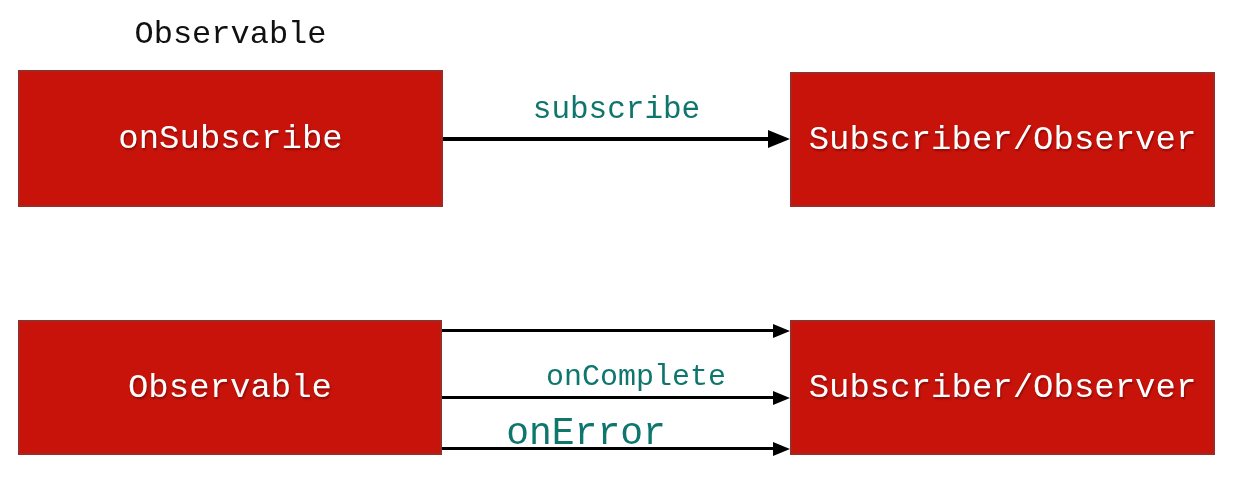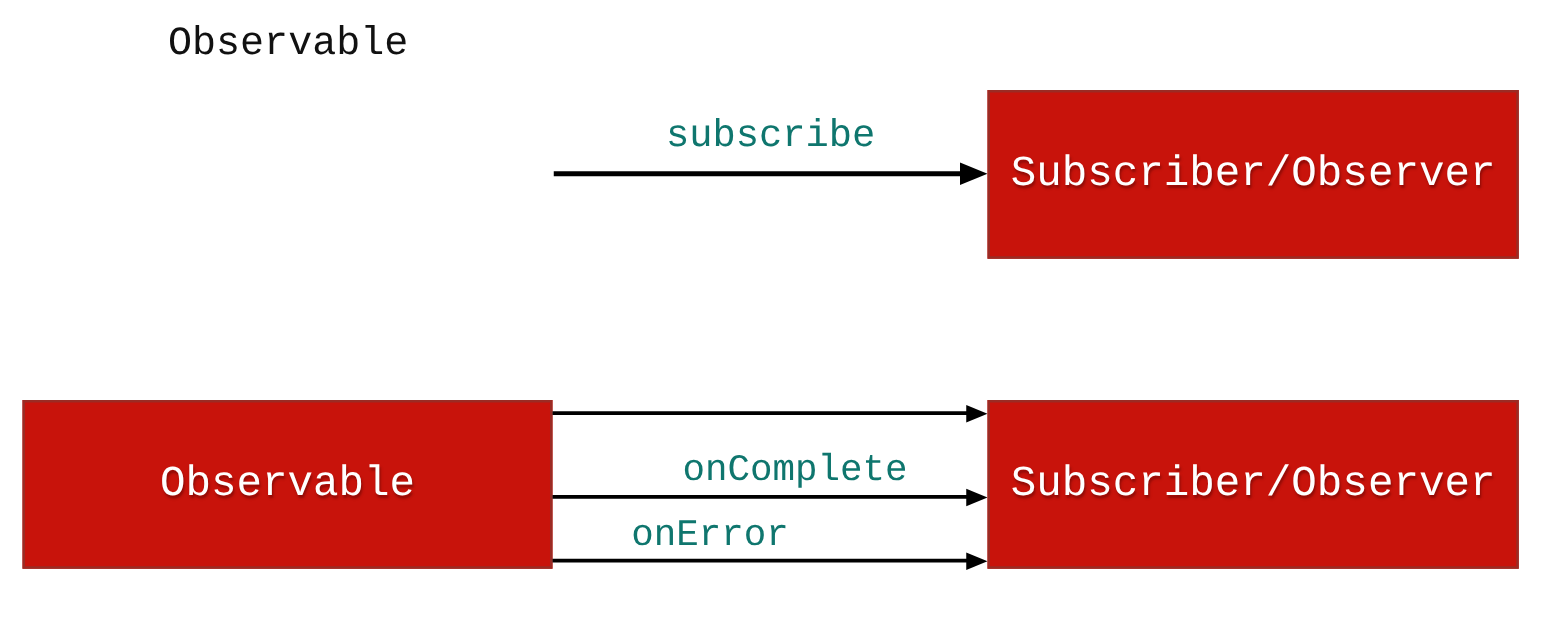--- a/index.html
+++ b/index.html
@@ -66,29 +66,32 @@
   .sub-label { left: 443px; top: 92px;  width: 347px; font-size: 31px; }
   
   .a1-line  { left: 442px; top: 329px; width: 333px; height: 3px; }
   .a1-head  { left: 773px; top: 324px; border-width: 7px 0 7px 17px; }
   .a1-label { left: 442px; top: 293px; width: 348px; font-size: 30px; }
   .a2-line  { left: 442px; top: 396px; width: 333px; height: 3px; }
   .a2-head  { left: 773px; top: 391px; border-width: 7px 0 7px 17px; }
   .a2-label { left: 442px; top: 360px; width: 388px; font-size: 30px; }
   .a3-line  { left: 442px; top: 447px; width: 333px; height: 3px; }
   .a3-head  { left: 773px; top: 442px; border-width: 7px 0 7px 17px; }
-  .a3-label { left: 428px; top: 412px; width: 280px; font-size: 30px; }
+  .a3-label { left: 446px; top: 412px; width: 280px; font-size: 38px; }
 </style>
 </head>
 <body>
 
 <div class="canvas">
 
   <div class="title">Observable</div>
 
+  <div class="rbox box-tl">
+    <span>onSubscribe</span>
+  </div>
 
   <div class="albl sub-label">subscribe</div>
   <div class="aline sub-line"></div>
   <div class="ahead sub-head"></div>
 
   <div class="rbox box-tr">
     <span>Subscriber/Observer</span>
   </div>
 
   <div class="rbox box-bl">

